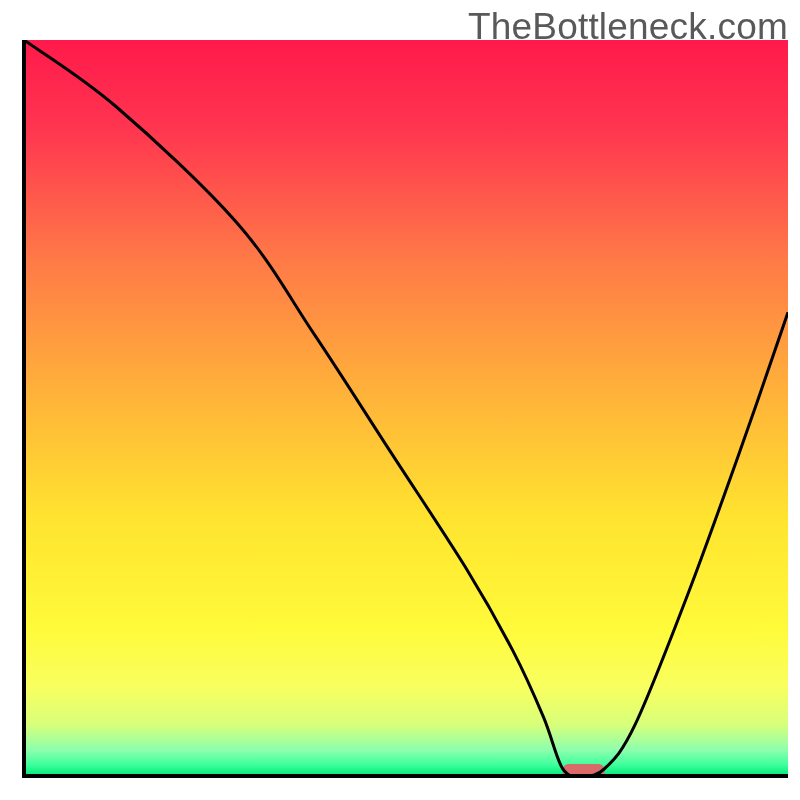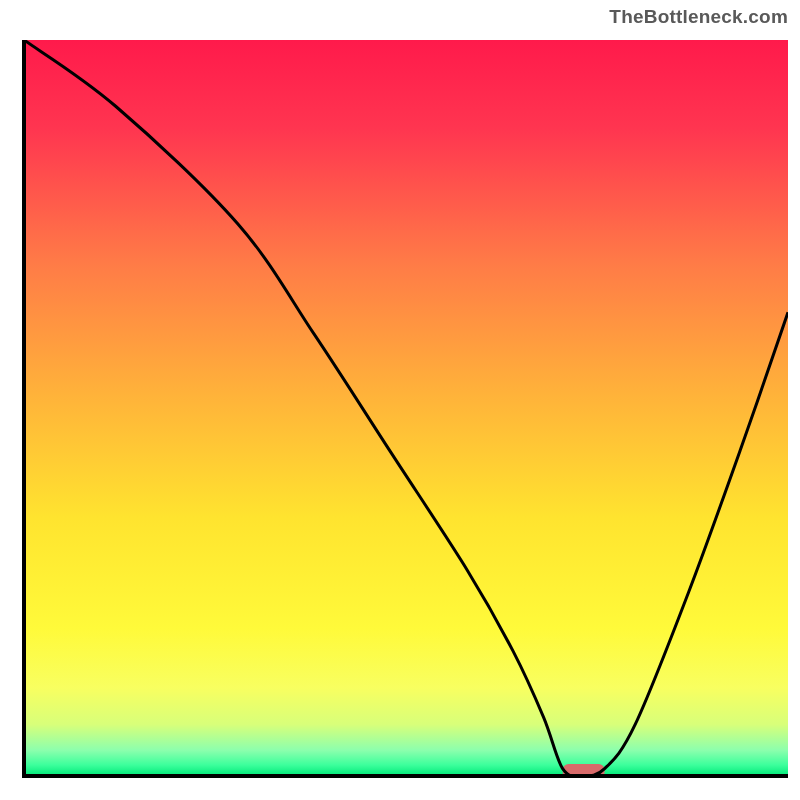--- a/index.html
+++ b/index.html
@@ -13,22 +13,22 @@
   }
   .chart-container {
     position: relative;
     width: 800px;
     height: 800px;
   }
   .watermark {
     position: absolute;
     top: 6px;
     right: 12px;
-    font-size: 19px;
-    font-weight: 700;
+    font-size: 37px;
+    font-weight: 400;
     color: #595959;
     letter-spacing: 0.2px;
     text-align: center;
   }
   svg {
     display: block;
   }
 </style>
 </head>
 <body>

